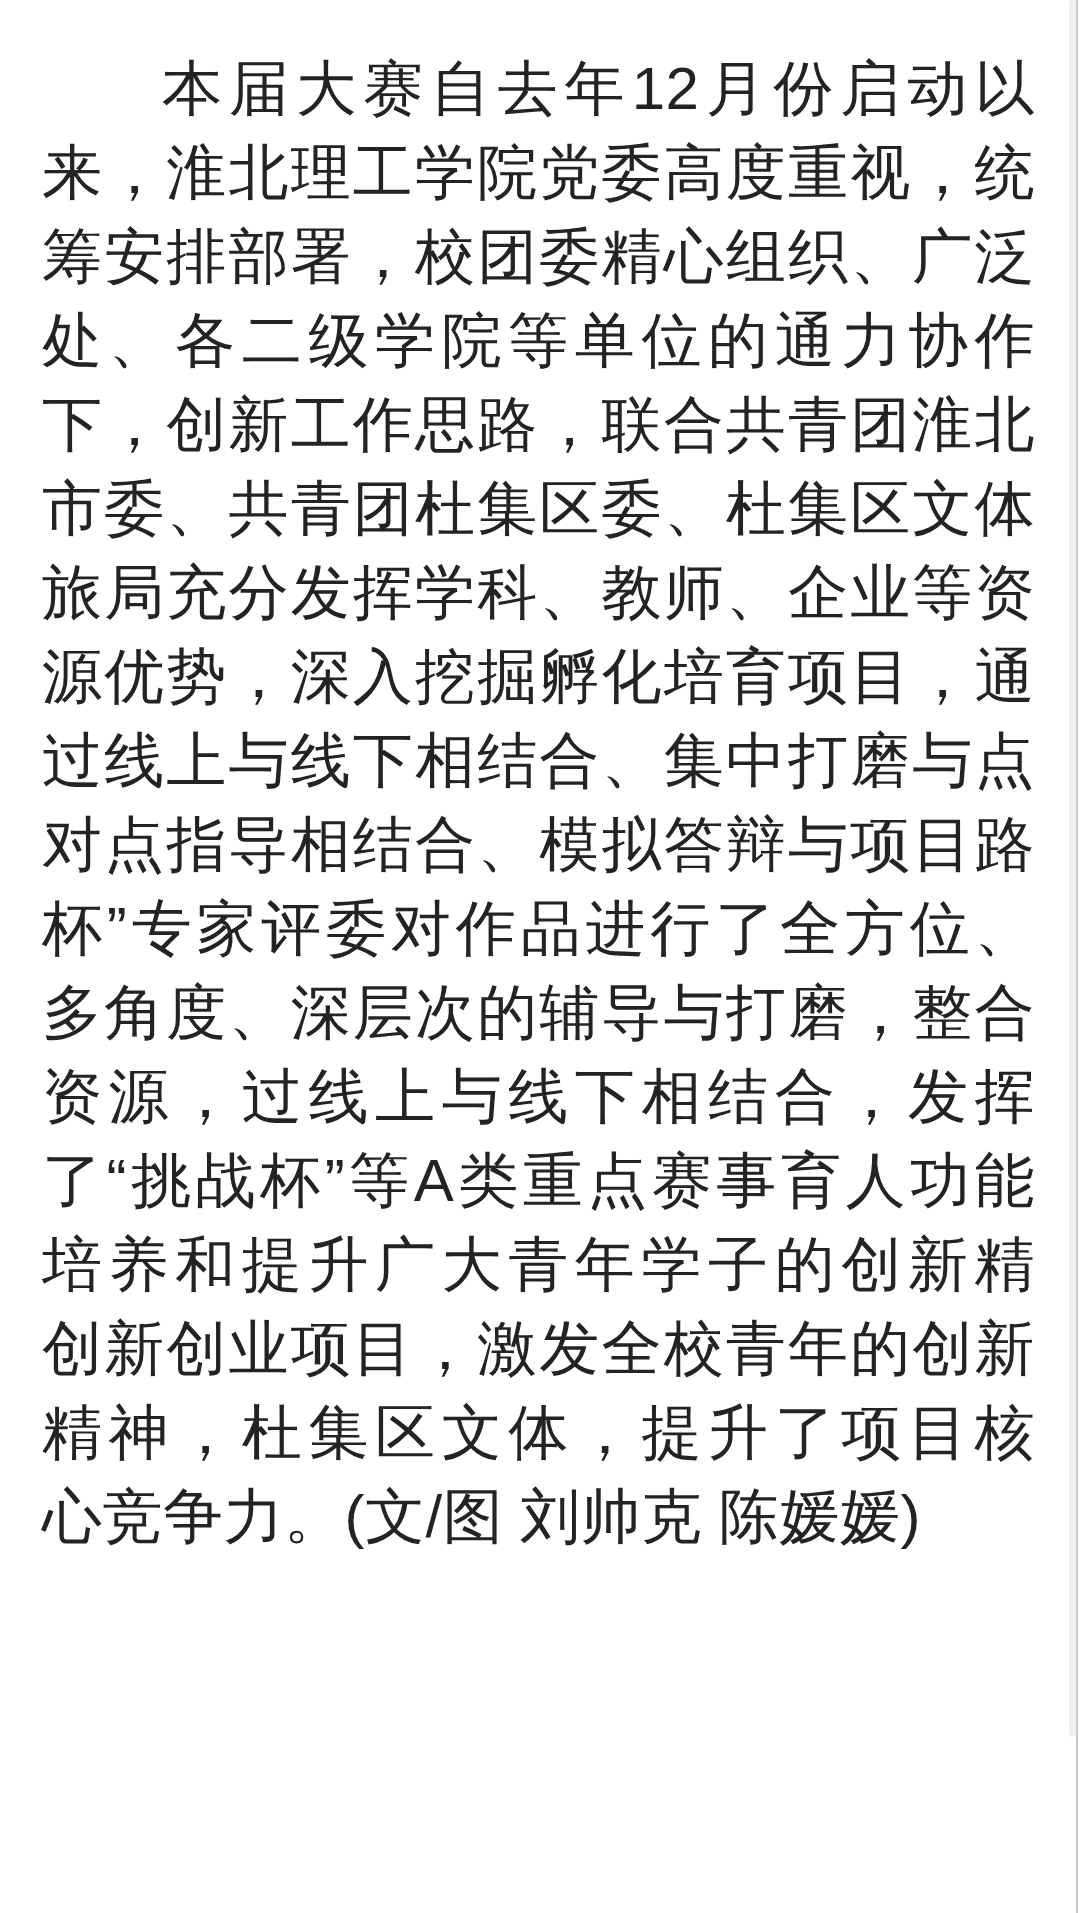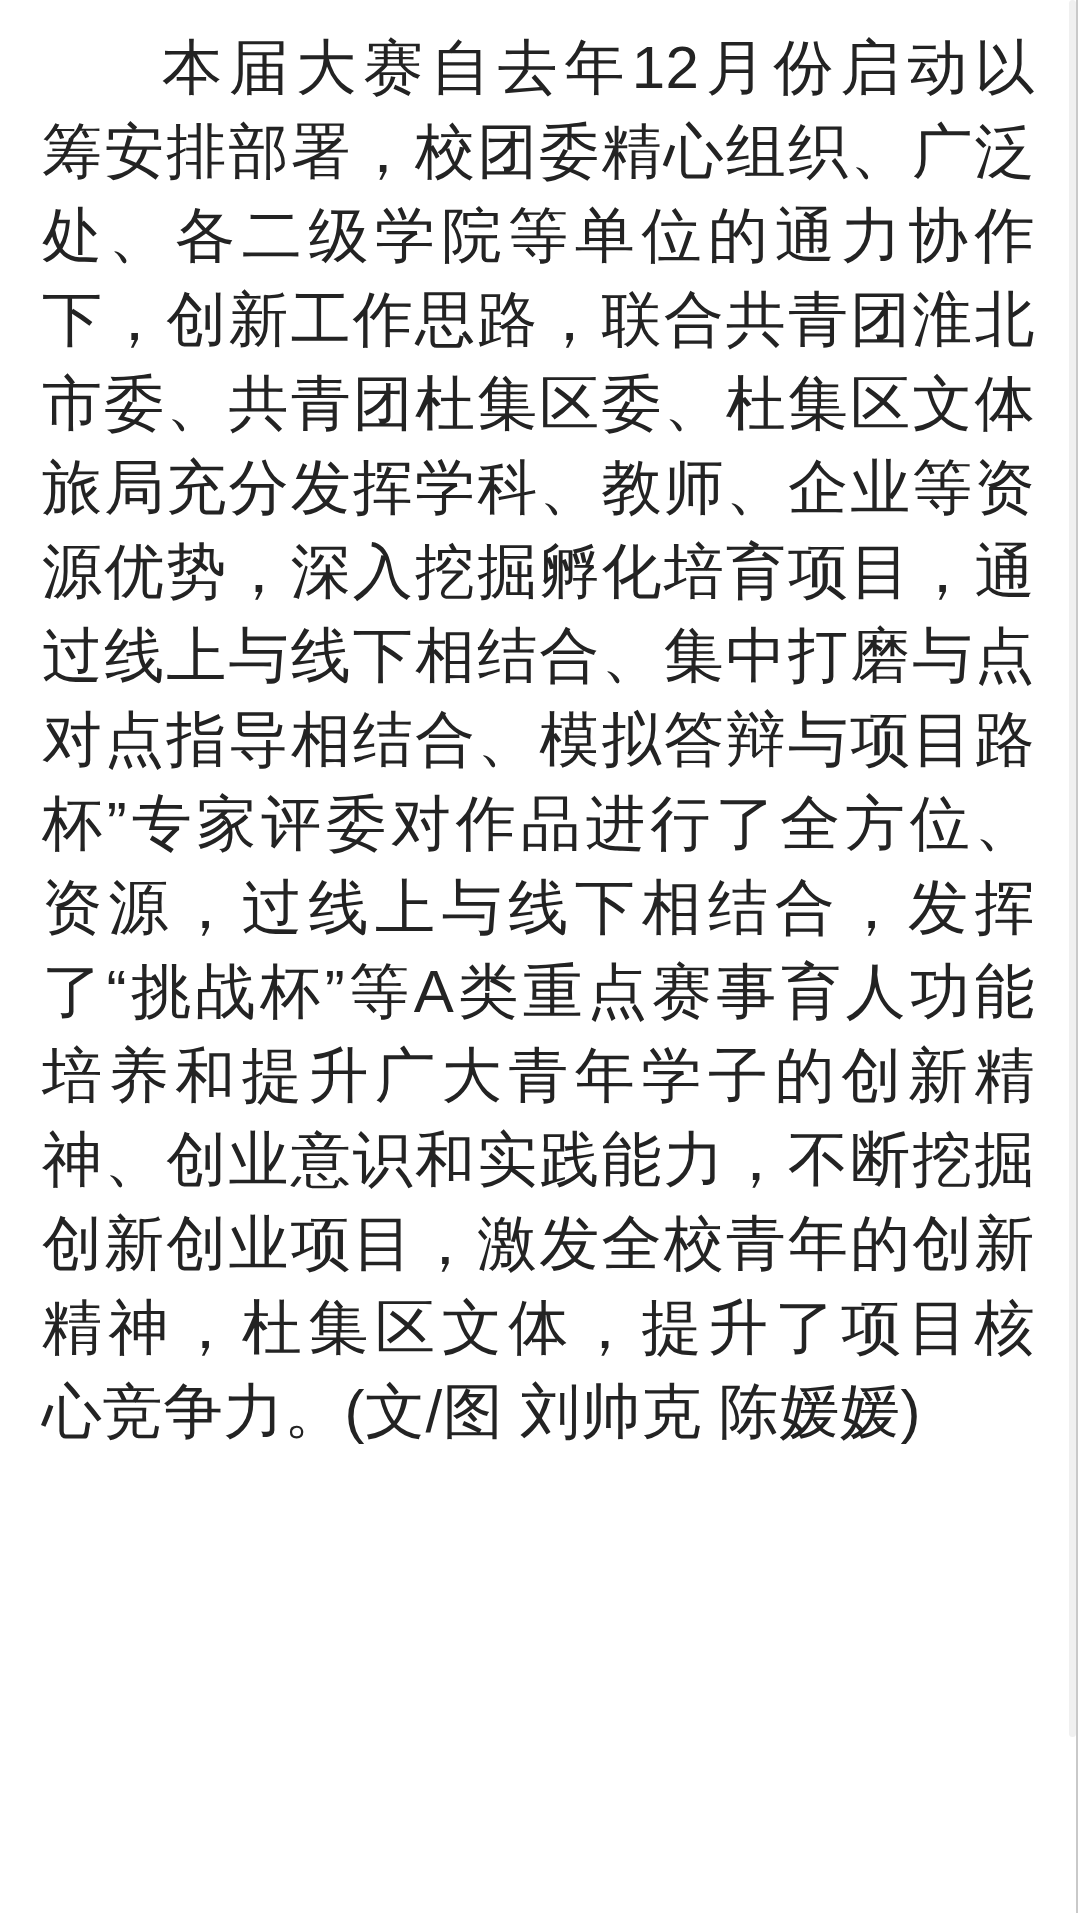--- a/index.html
+++ b/index.html
@@ -31,20 +31,21 @@
     font-weight: 400;
   }
   .article-line {
     text-align: justify;
     text-align-last: justify;
     white-space: nowrap;
     height: 84px;
   }
   .article-line:first-child {
     text-indent: 2em;
+    margin-top: 21px;
   }
   .article-line:last-child {
     text-align: center;
     text-align-last: left;
   }
   .scrollbar-track {
     position: absolute;
     top: 0;
     bottom: 0;
     right: 1px;
@@ -60,32 +61,33 @@
     border-radius: 4px;
     background: #f0f0f0;
   }
 </style>
 </head>
 <body style="background: rgb(255, 255, 255);">
 
 <div class="page">
   <div class="article" id="article-body" style="color: rgb(35, 35, 35);">
       <div class="article-line">本届大赛自去年12月份启动以</div>
+      <div class="article-line">来，淮北理工学院党委高度重视，统</div>
       <div class="article-line">筹安排部署，校团委精心组织、广泛</div>
       <div class="article-line">处、各二级学院等单位的通力协作</div>
       <div class="article-line">下，创新工作思路，联合共青团淮北</div>
       <div class="article-line">市委、共青团杜集区委、杜集区文体</div>
       <div class="article-line">旅局充分发挥学科、教师、企业等资</div>
       <div class="article-line">源优势，深入挖掘孵化培育项目，通</div>
       <div class="article-line">过线上与线下相结合、集中打磨与点</div>
       <div class="article-line">对点指导相结合、模拟答辩与项目路</div>
       <div class="article-line">杯”专家评委对作品进行了全方位、</div>
+      <div class="article-line">多角度、深层次的辅导与打磨，整合</div>
       <div class="article-line">资源，过线上与线下相结合，发挥</div>
       <div class="article-line">了“挑战杯”等A类重点赛事育人功能</div>
       <div class="article-line">培养和提升广大青年学子的创新精</div>
-      <div class="article-line">神、创业意识和实践能力，不断挖掘</div>
       <div class="article-line">创新创业项目，激发全校青年的创新</div>
       <div class="article-line">精神，杜集区文体，提升了项目核</div>
       <div class="article-line">心竞争力。(文/图  刘帅克 陈媛媛)</div>
     </div>
   <div class="scrollbar-track" style="background: rgb(201, 201, 201);"></div>
   <div class="scrollbar-thumb" style="background: rgb(240, 240, 240); height: 1737px;"></div>
 </div>
 
 </body></html>

